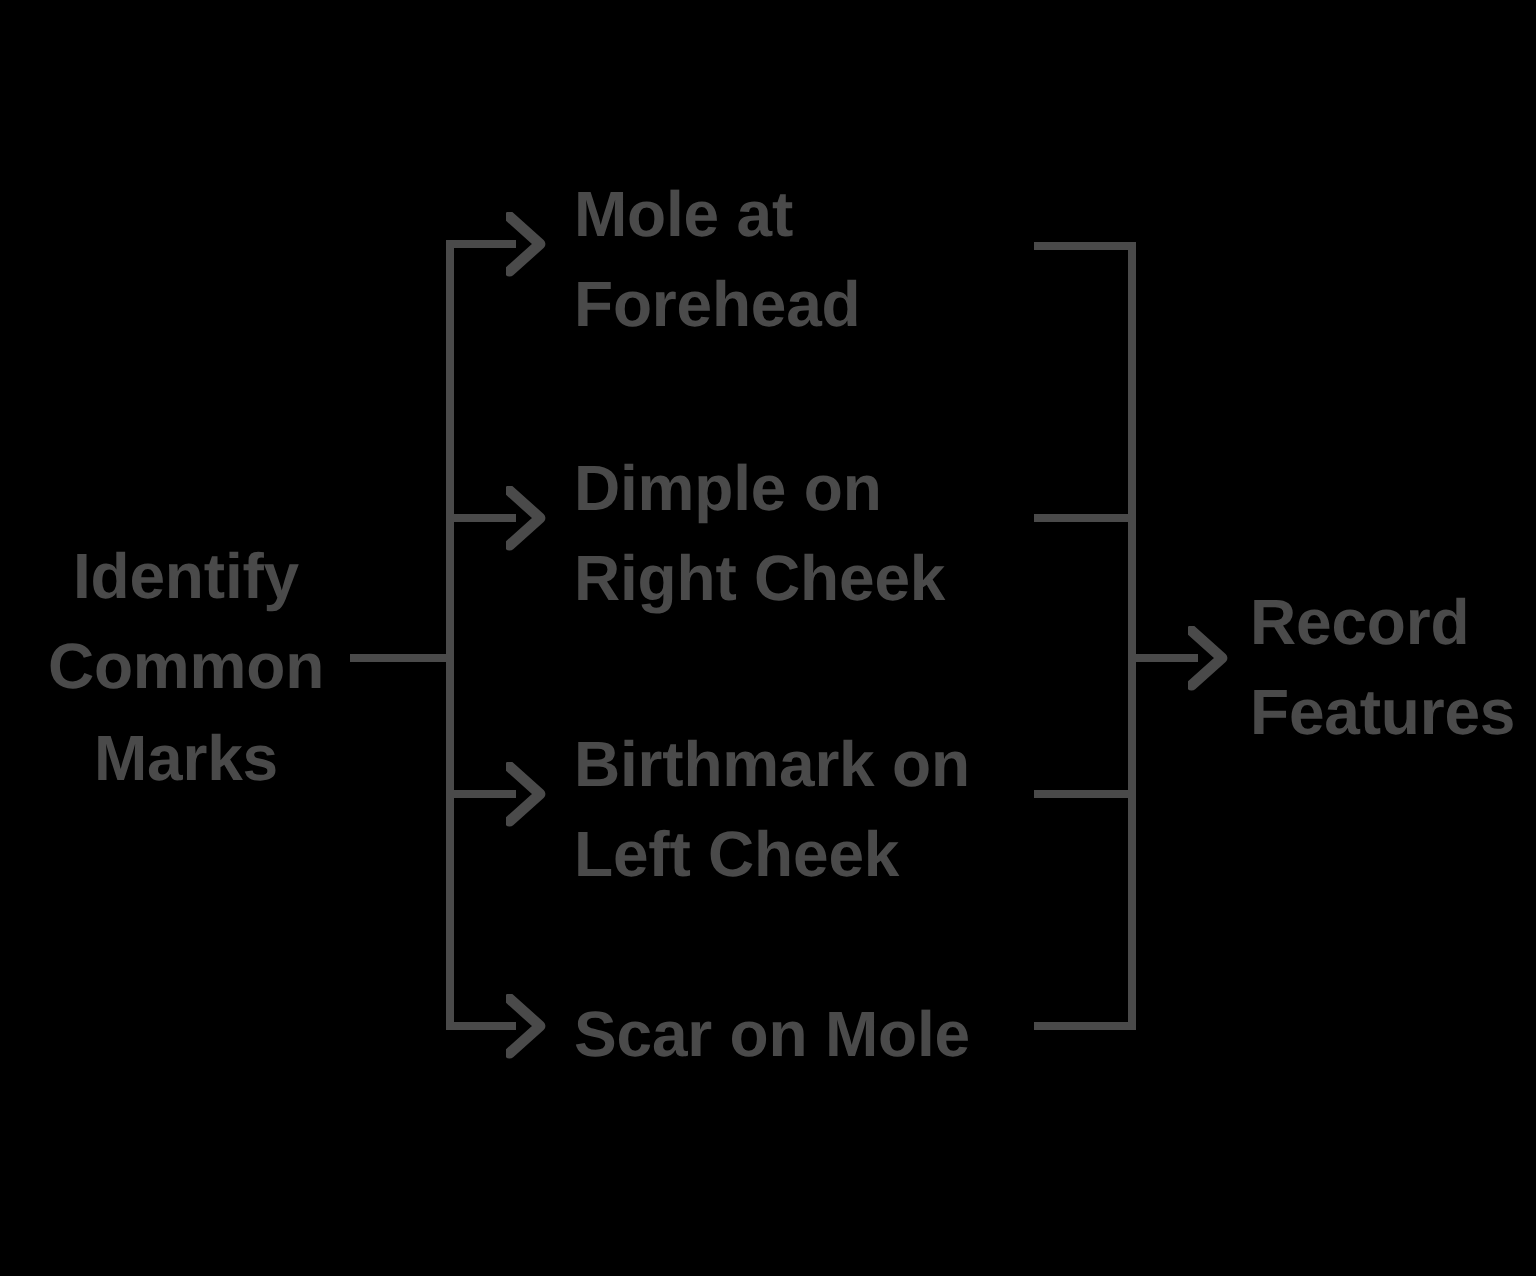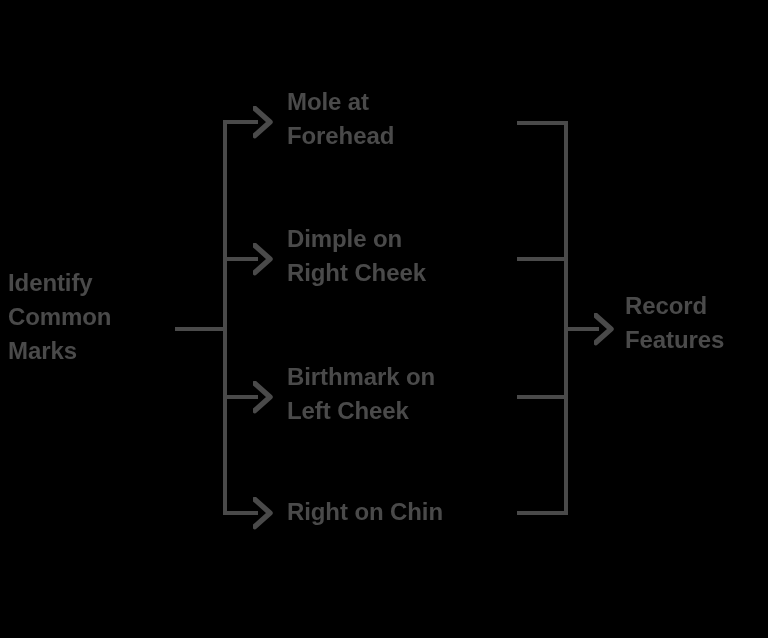--- a/index.html
+++ b/index.html
@@ -20,32 +20,32 @@
     position: absolute;
     left: 0;
     top: 0;
     width: 768px;
     height: 638px;
   }
   .node-label {
     position: absolute;
     color: #4a4a4a;
     font-family: "Liberation Sans", sans-serif;
-    font-size: 24px;
+    font-size: 32px;
     font-weight: 700;
     line-height: 1.42;
     letter-spacing: -0.1px;
     white-space: pre-line;
     -webkit-font-smoothing: antialiased;
   }
   #label-source {
     left: 8px;
     top: 266px;
     width: 170px;
-    text-align: left;
+    text-align: center;
   }
   #label-sink {
     left: 625px;
     top: 289px;
     width: 150px;
     text-align: left;
   }
   .branch-label {
     left: 287px;
     width: 230px;
@@ -96,18 +96,18 @@
 
   <div class="node-label branch-label" id="label-branch-0">Mole at
 Forehead</div>
 
   <div class="node-label branch-label" id="label-branch-2">Birthmark on
 Left Cheek</div>
 
   <div class="node-label branch-label" id="label-branch-1">Dimple on
 Right Cheek</div>
 
-  <div class="node-label branch-label" id="label-branch-3">Right on Chin</div>
+  <div class="node-label branch-label" id="label-branch-3">Scar on Mole</div>
 
   <div class="node-label" id="label-sink">Record
 Features</div>
 
 </div>
 
 </body></html>

